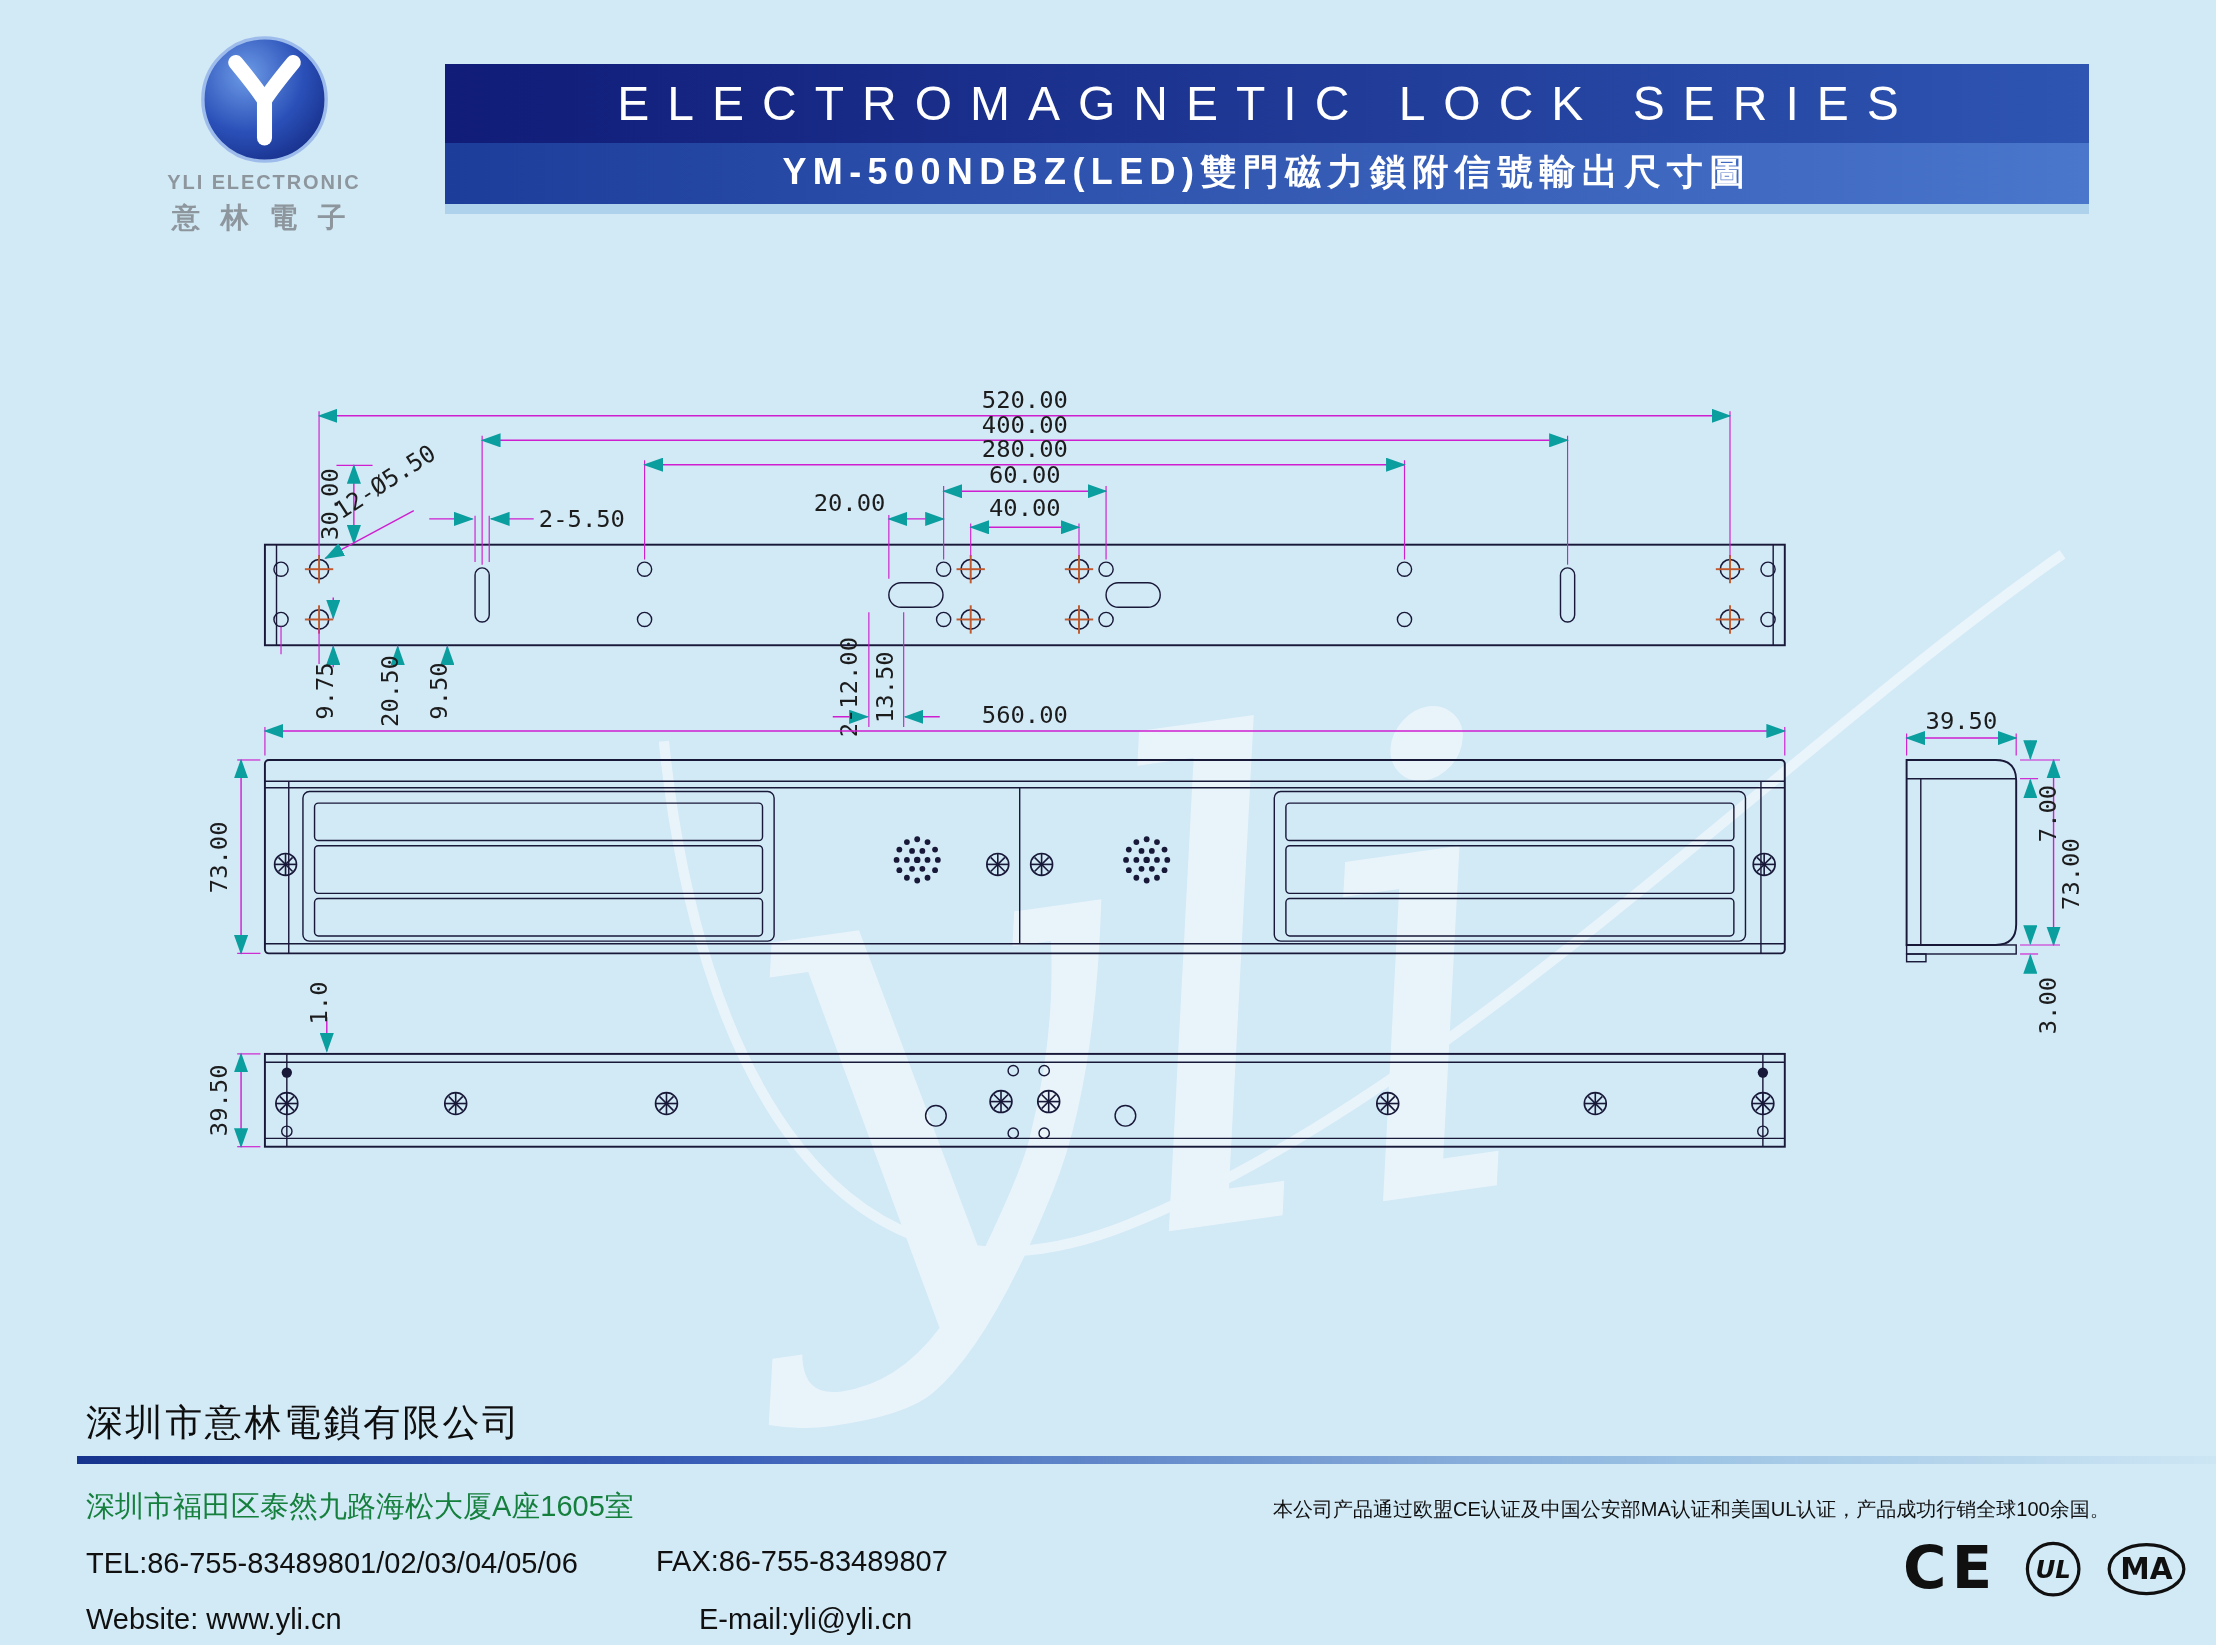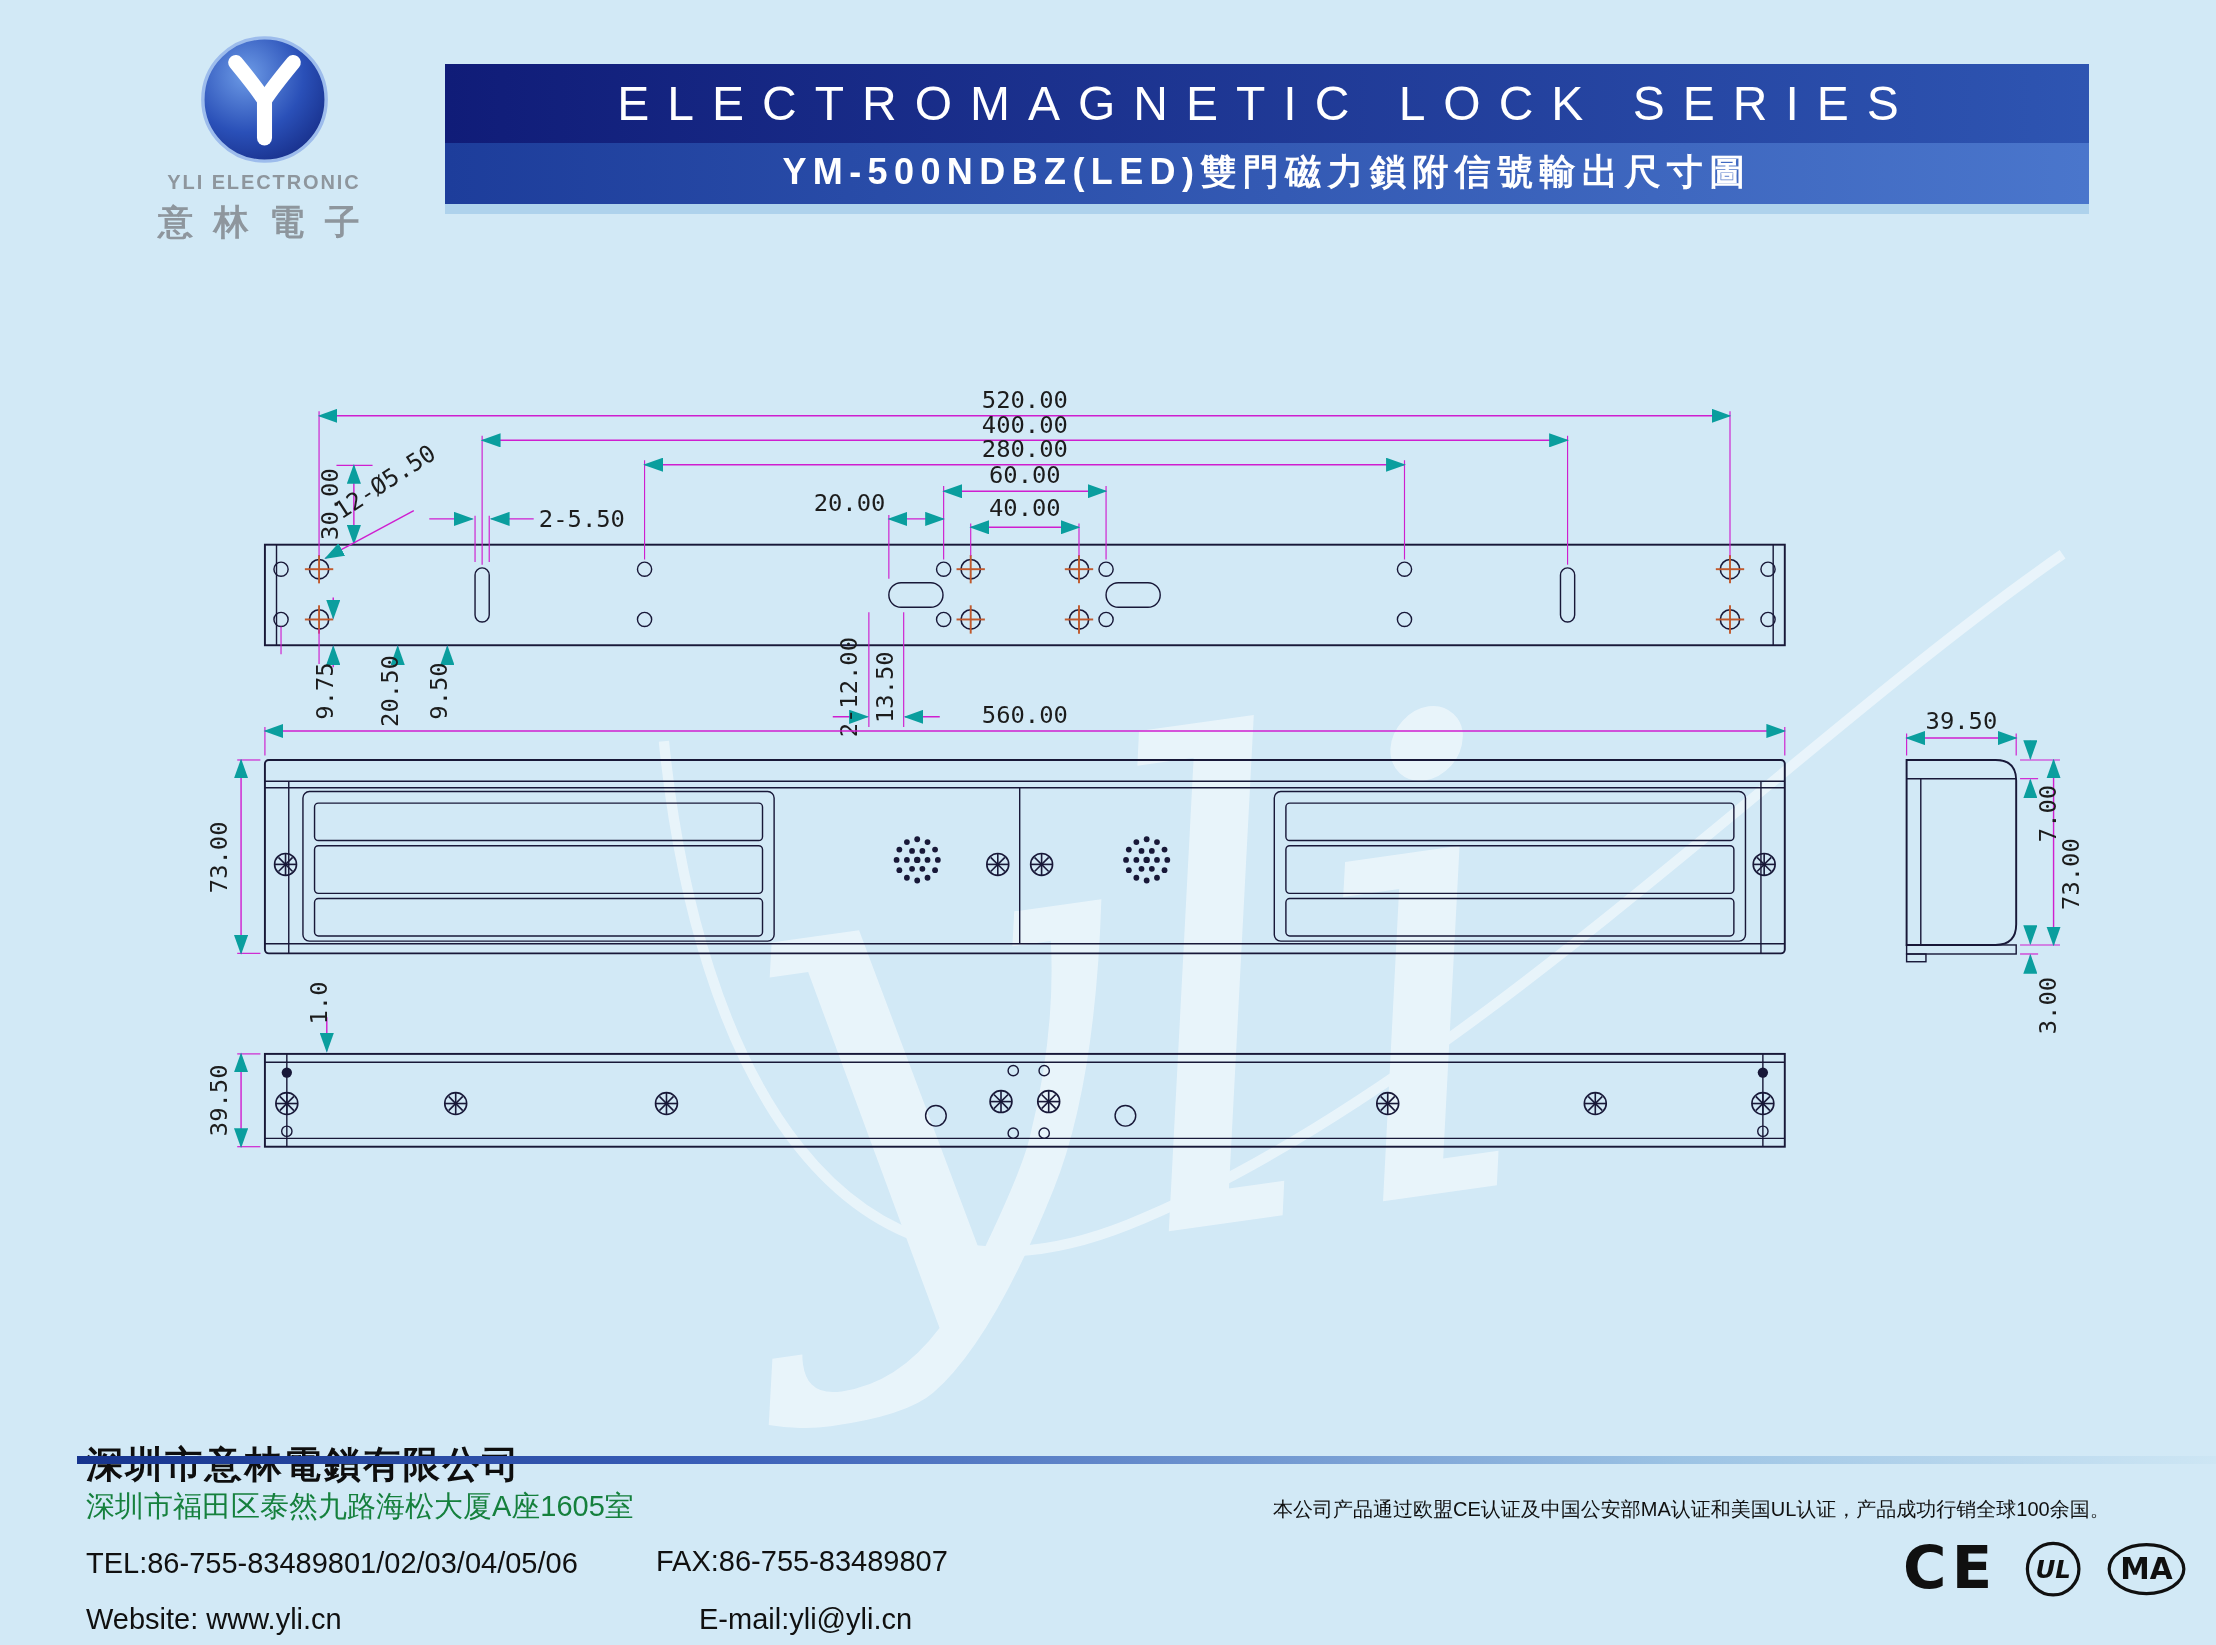--- a/index.html
+++ b/index.html
@@ -7,21 +7,21 @@
     width:2216px;height:1645px;position:relative;overflow:hidden;
     background:#d2e9f6;
     font-family:"Liberation Sans",sans-serif;
   }
   .page{position:absolute;inset:0;background:#d2e9f6;}
 
   
   .logo-block{position:absolute;left:122px;top:31px;width:284px;text-align:center;}
   .logo-mark{width:137px;height:137px;display:block;margin:0 auto;}
   .company-en{font-size:20px;font-weight:bold;color:#8e969d;letter-spacing:1.9px;margin-top:2.6px;white-space:nowrap;}
-  .company-cn{font-size:35px;font-weight:bold;color:#8e969d;letter-spacing:20.6px;text-indent:10.3px;margin-top:5.2px;white-space:nowrap;}
+  .company-cn{font-size:28px;font-weight:bold;color:#8e969d;letter-spacing:20.6px;text-indent:10.3px;margin-top:5.2px;white-space:nowrap;}
 
   .banner{position:absolute;left:445px;top:64px;width:1644px;}
   .banner-title{
     height:79px;line-height:80px;text-align:center;color:#ffffff;
     font-size:48px;font-weight:500;letter-spacing:18px;white-space:nowrap;
     background:linear-gradient(90deg,#101c78,#2e55b2);
   }
   .banner-subtitle{
     height:61px;line-height:58px;text-align:center;color:#ffffff;
     font-size:36px;font-weight:600;letter-spacing:6.4px;white-space:nowrap;
@@ -31,21 +31,21 @@
 
   
   .drawing{position:absolute;left:0;top:0;}
   .outline{stroke:#181838;stroke-width:3;fill:none;}
   .thin{stroke:#181838;stroke-width:2.2;fill:none;}
   .ext{stroke:#cf1ecf;stroke-width:1.8;fill:none;}
   .dim{stroke:#cf1ecf;stroke-width:2.2;fill:none;}
   .dtext{font-family:"DejaVu Sans Mono",monospace;font-size:37px;fill:#1c1c1c;}
 
   
-  .f-company{position:absolute;left:86px;top:1440px;font-size:37px;font-weight:bold;color:#0e0e0e;letter-spacing:2.6px;}
+  .f-company{position:absolute;left:86px;top:1398px;font-size:37px;font-weight:normal;color:#0e0e0e;letter-spacing:2.6px;}
   .f-divider{position:absolute;left:77px;right:0;top:1456px;height:8.4px;
     background:linear-gradient(90deg,#16348e 0%,#3a5fb8 30%,#9cc3e4 75%,#cde6f4 100%);}
   .f-address{position:absolute;left:86px;top:1487px;font-size:29px;color:#15803d;}
   .f-cert{position:absolute;left:1273px;top:1496px;font-size:20px;color:#101010;}
   .f-tel{position:absolute;left:86px;top:1547px;font-size:29px;color:#101010;}
   .f-fax{position:absolute;left:656px;top:1545px;font-size:29px;color:#101010;}
   .f-web{position:absolute;left:86px;top:1603px;font-size:29px;color:#101010;}
   .f-mail{position:absolute;left:656px;top:1603px;font-size:29px;color:#101010;margin-left:43px;}
   .f-marks{position:absolute;left:1889px;top:1529px;}
 </style>

